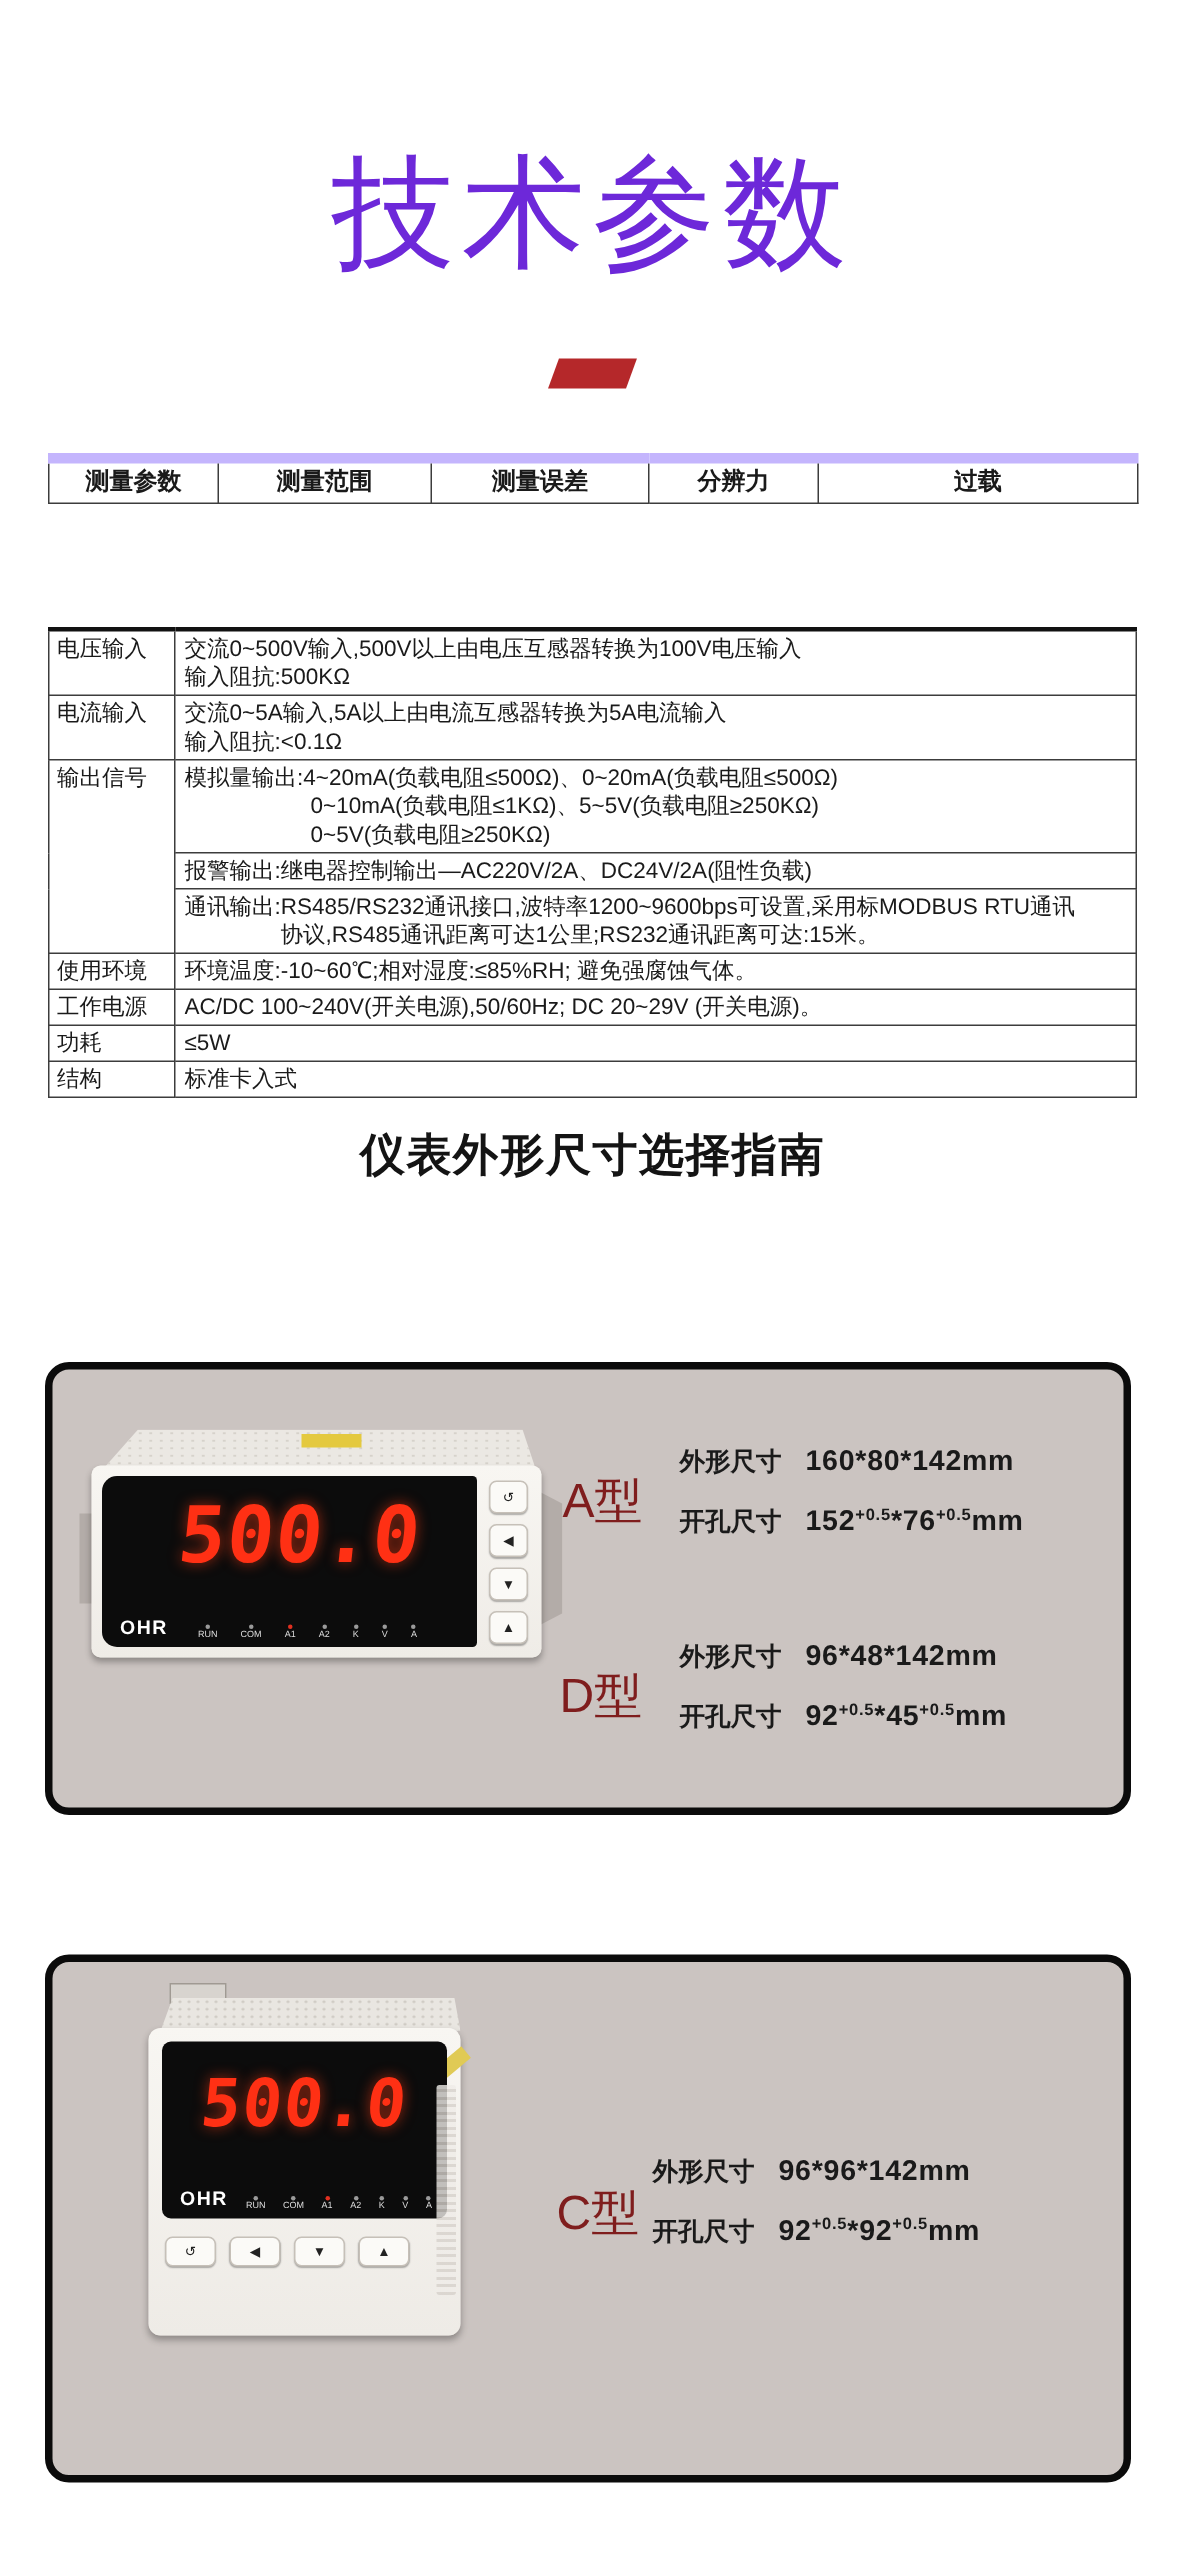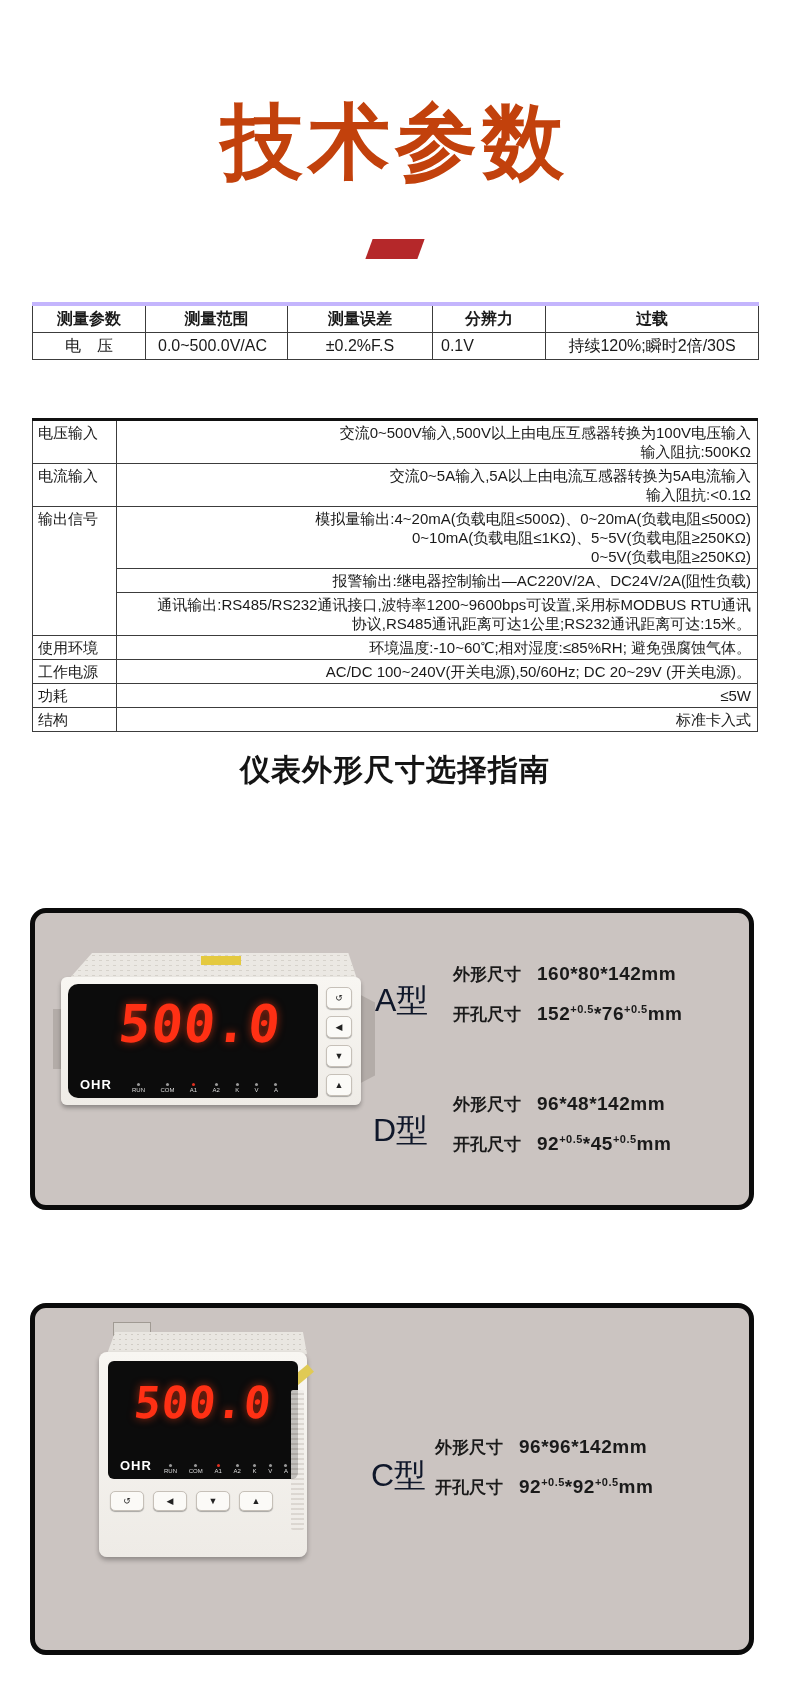--- a/index.html
+++ b/index.html
@@ -4,58 +4,58 @@
 <style>
   html,body{margin:0;padding:0;}
   body{
     width:790px;height:1707px;position:relative;overflow:hidden;
     background:#ffffff;color:#1a1a1a;
     font-family:"Liberation Sans", sans-serif;
   }
   
   .page-title{
     position:absolute;top:88px;left:0;right:0;text-align:center;
-    font-size:82px;font-weight:700;letter-spacing:5px;color:#c2410c;
+    font-size:82px;font-weight:400;letter-spacing:5px;color:#6d28d9;
   }
   .accent-flag{
     position:absolute;top:239px;left:50%;
     width:52px;height:20px;background:#b5282a;
     transform:translateX(-50%) skewX(-20deg);
   }
   
   table{border-collapse:collapse;}
   .t1{position:absolute;left:32px;top:302px;width:726px;font-size:16px;table-layout:fixed;}
   .t1 th,.t1 td{border:1px solid #3c3c3c;padding:3px 4px;line-height:20px;overflow:hidden;white-space:nowrap;}
-  .t1 thead th{border-top:4px solid #c4b5fd;font-weight:700;text-align:center;}
+  .t1 thead th{border-top:7px solid #c4b5fd;font-weight:700;text-align:center;}
   .t1 .c0{text-align:center;}
   .t1 .c1{text-align:left;padding-left:12px;}
   .t1 .c2{text-align:center;}
   .t1 .c3{text-align:left;padding-left:8px;}
   .t1 .c4{text-align:center;}
   
   .t2{position:absolute;left:32px;top:418px;width:726px;font-size:15px;table-layout:fixed;}
   .t2 td{border:1px solid #3c3c3c;padding:2px 6px;vertical-align:top;line-height:19px;overflow:hidden;}
   .t2 tr.first td{border-top:3px solid #111;}
   .t2 .lbl{width:84px;white-space:nowrap;padding-left:5px;}
-  .t2 .line{white-space:nowrap;overflow:hidden;text-align:right;}
+  .t2 .line{white-space:nowrap;overflow:hidden;}
   .t2 .ind-a{padding-left:84px;}
   .t2 .ind-c{padding-left:64px;}
   
   .section-title{
     position:absolute;top:750px;left:0;right:0;text-align:center;
     font-size:30px;font-weight:800;color:#141414;letter-spacing:1px;
   }
   
   .panel{
     position:absolute;left:30px;width:724px;box-sizing:border-box;
     background:#cbc4c1;border:5px solid #0b0b0b;border-radius:16px;
   }
   #panel-ad{top:908px;height:302px;}
   #panel-c{top:1303px;height:352px;}
-  .model-name{position:absolute;font-size:32px;color:#0f172a;}
+  .model-name{position:absolute;font-size:32px;color:#7f1d1d;}
   .specs{position:absolute;left:418px;}
   .spec-row{display:flex;align-items:baseline;gap:16px;height:40px;}
   .spec-label{font-size:17px;font-weight:700;white-space:nowrap;}
   .spec-value{font-size:19px;font-weight:700;letter-spacing:.5px;white-space:nowrap;}
   .spec-value sup{font-size:11px;}
   
   .brand{position:absolute;left:12px;bottom:6px;color:#fff;font-weight:700;font-size:13px;letter-spacing:1px;}
   .inds{position:absolute;bottom:5px;display:flex;justify-content:space-between;}
   .indu{display:flex;flex-direction:column;align-items:center;gap:1px;}
   .indu i{width:3px;height:3px;border-radius:50%;background:#9a9a9a;}
@@ -136,27 +136,20 @@
   <thead>
     <tr>
       <th>测量参数</th>
       <th>测量范围</th>
       <th>测量误差</th>
       <th>分辨力</th>
       <th>过载</th>
     </tr>
   </thead>
   <tbody>
-    <tr>
-      <td class="c0">电　压</td>
-      <td class="c1">0.0~500.0V/AC</td>
-      <td class="c2">±0.2%F.S</td>
-      <td class="c3">0.1V</td>
-      <td class="c4">持续120%;瞬时2倍/30S</td>
-    </tr>
   </tbody>
 </table>
 
 <table class="t2">
   <colgroup>
       <col style="width:84px">
       <col>
     </colgroup>
   <tbody>
     <tr class="first">

